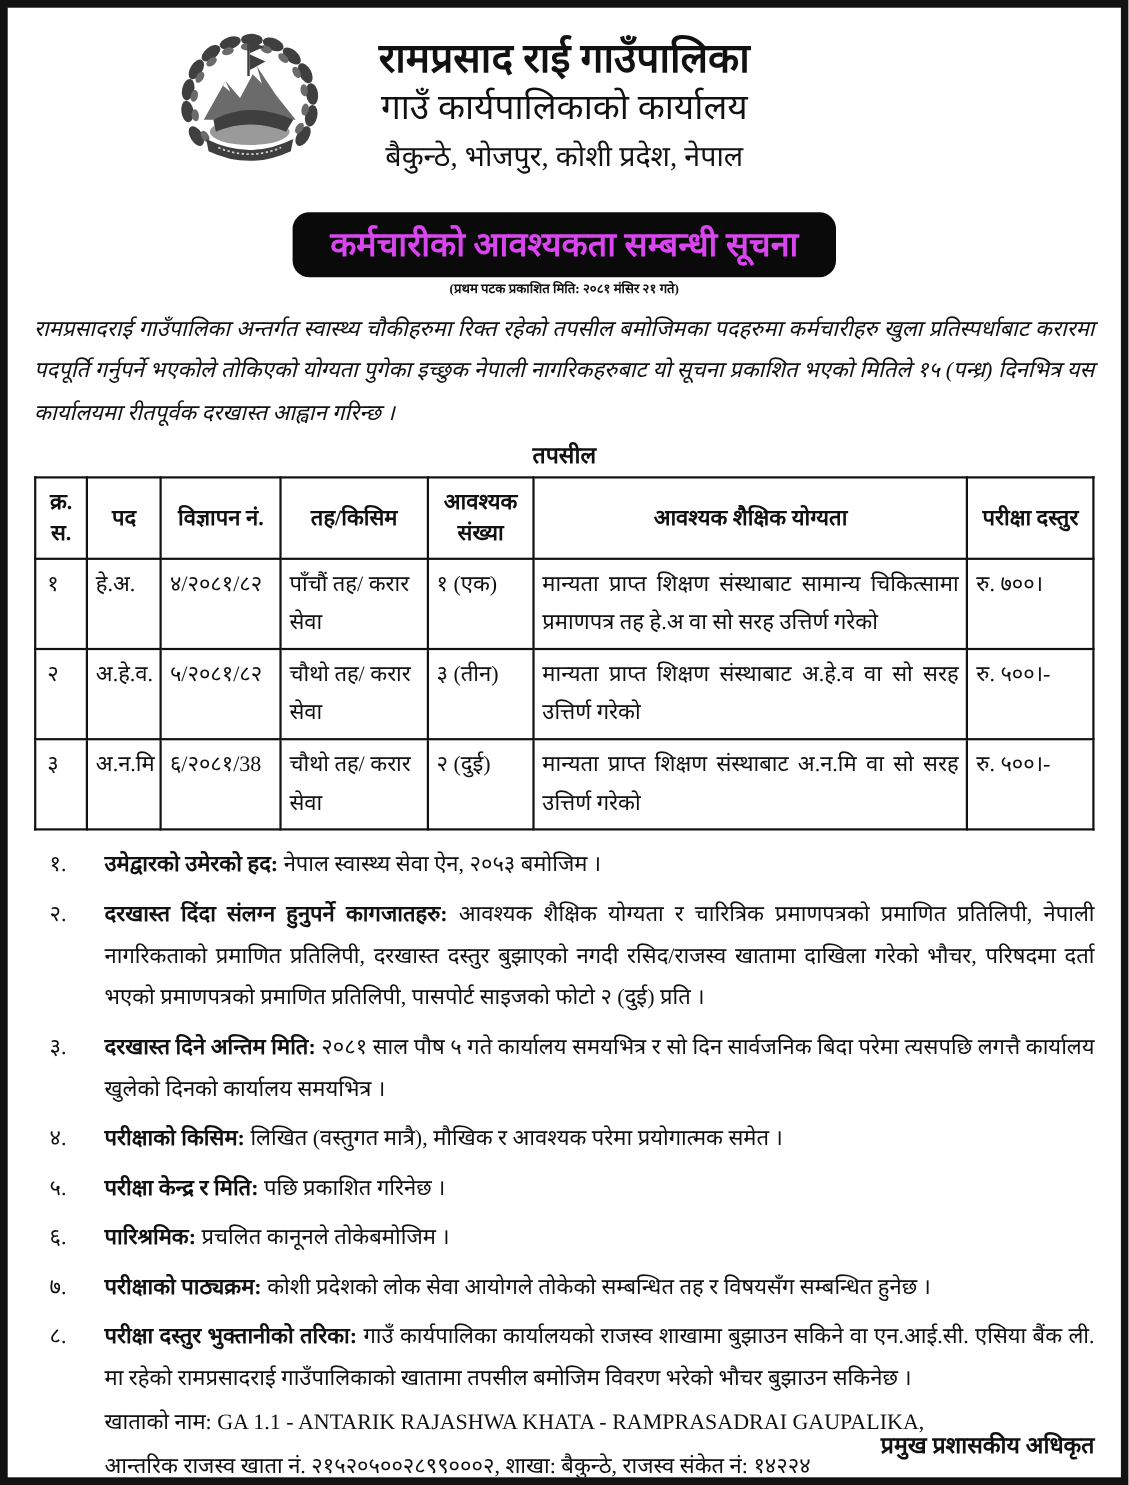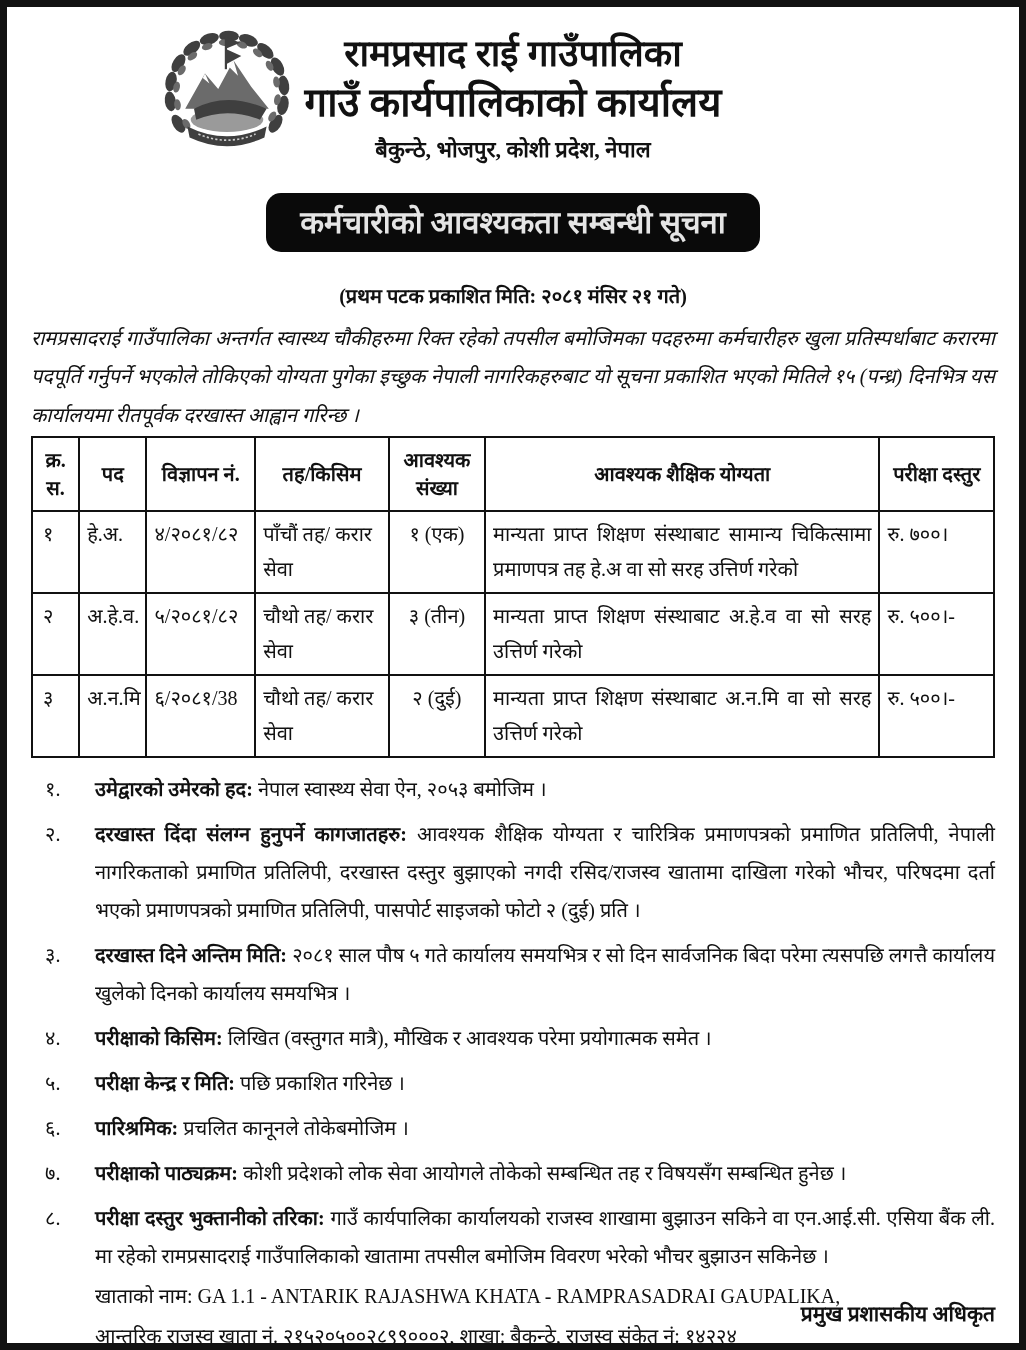--- a/index.html
+++ b/index.html
@@ -12,45 +12,45 @@
     box-sizing:border-box;
     overflow:hidden;
     font-family:"Liberation Serif","DejaVu Sans",serif;
     color:#111;
   }
   .inner{padding:14px 24px 0 24px;}
   
   .header{position:relative;text-align:center;padding-top:10px;min-height:150px;}
   .logo{position:absolute;left:130px;top:2px;width:132px;height:132px;}
   .title1{font-size:37px;font-weight:bold;line-height:1.25;}
-  .title2{font-size:40px;font-weight:bold;line-height:1.3;}
-  .address{font-size:22px;font-weight:bold;margin-top:4px;}
+  .title2{font-size:32px;font-weight:normal;line-height:1.3;}
+  .address{font-size:26px;font-weight:normal;margin-top:4px;}
   
   .banner-wrap{text-align:center;margin-top:12px;}
   .banner{
-    display:inline-block;background:#0a0a0a;color:#e5e5e5;
+    display:inline-block;background:#0a0a0a;color:#d946ef;
     font-size:31px;font-weight:bold;
     padding:7px 34px 10px 34px;border-radius:15px;
   }
-  .pubdate{text-align:center;font-weight:bold;font-size:20px;margin-top:30px;}
+  .pubdate{text-align:center;font-weight:bold;font-size:12px;margin-top:1px;}
   .intro{font-size:20px;line-height:1.92;text-align:justify;margin:10px 0 2px 0;font-style:italic;}
   .table-title{text-align:center;font-weight:bold;font-size:21px;margin:4px 0 6px 0;}
   
   table.vac{border-collapse:collapse;width:100%;table-layout:fixed;border-radius:17px;}
   table.vac th,table.vac td{
     border:2px solid #111;
     font-size:20px;padding:5px 7px;vertical-align:top;line-height:1.75;
   }
   table.vac th{font-weight:bold;text-align:center;vertical-align:middle;line-height:1.4;padding:8px 4px;}
   table.vac col.w0{width:4.9%;} table.vac col.w1{width:7.0%;}
   table.vac col.w2{width:11.3%;} table.vac col.w3{width:13.9%;}
   table.vac col.w4{width:10.0%;} table.vac col.w5{width:41.0%;}
   table.vac col.w6{width:11.9%;}
   table.vac td.c0{text-align:left;padding-left:10px;}
-  table.vac td.c4{text-align:center;}
+  table.vac td.c4{}
   table.vac td.c5{text-align:justify;}
   
   .notes{margin-top:12px;padding-left:14px;}
   .note{display:grid;grid-template-columns:50px 1fr;margin:7px 0;}
   .note-num{font-size:20px;line-height:1.9;}
   .note-body{font-size:20px;line-height:1.9;text-align:justify;}
   .note-label{font-weight:bold;}
   .note-extra{margin-top:2px;}
   .signature{
     position:absolute;right:24px;bottom:16px;
@@ -106,20 +106,21 @@
     </div>
 
     <div class="banner-wrap">
       <div class="banner">कर्मचारीको आवश्यकता सम्बन्धी सूचना</div>
     </div>
 
     <div class="pubdate">(प्रथम पटक प्रकाशित मिति: २०८१ मंसिर २१ गते)</div>
 
     <p class="intro">रामप्रसादराई गाउँपालिका अन्तर्गत स्वास्थ्य चौकीहरुमा रिक्त रहेको तपसील बमोजिमका पदहरुमा कर्मचारीहरु खुला प्रतिस्पर्धाबाट करारमा पदपूर्ति गर्नुपर्ने भएकोले तोकिएको योग्यता पुगेका इच्छुक नेपाली नागरिकहरुबाट यो सूचना प्रकाशित भएको मितिले १५ (पन्ध्र) दिनभित्र यस कार्यालयमा रीतपूर्वक दरखास्त आह्वान गरिन्छ ।</p>
 
+    <div class="table-title">तपसील</div>
 
     <table class="vac">
       <colgroup>
         <col class="w0">
           <col class="w1">
           <col class="w2">
           <col class="w3">
         <col class="w4">
           <col class="w5">
           <col class="w6">

